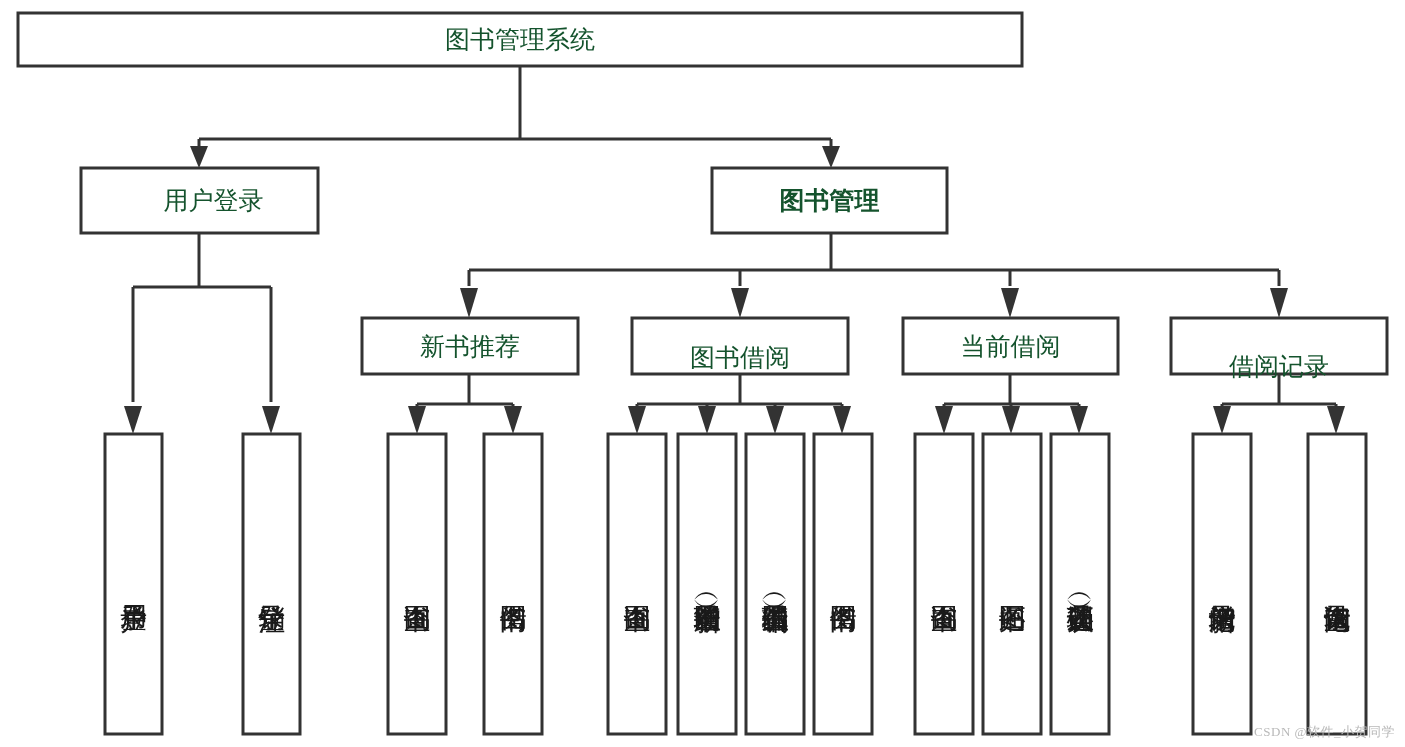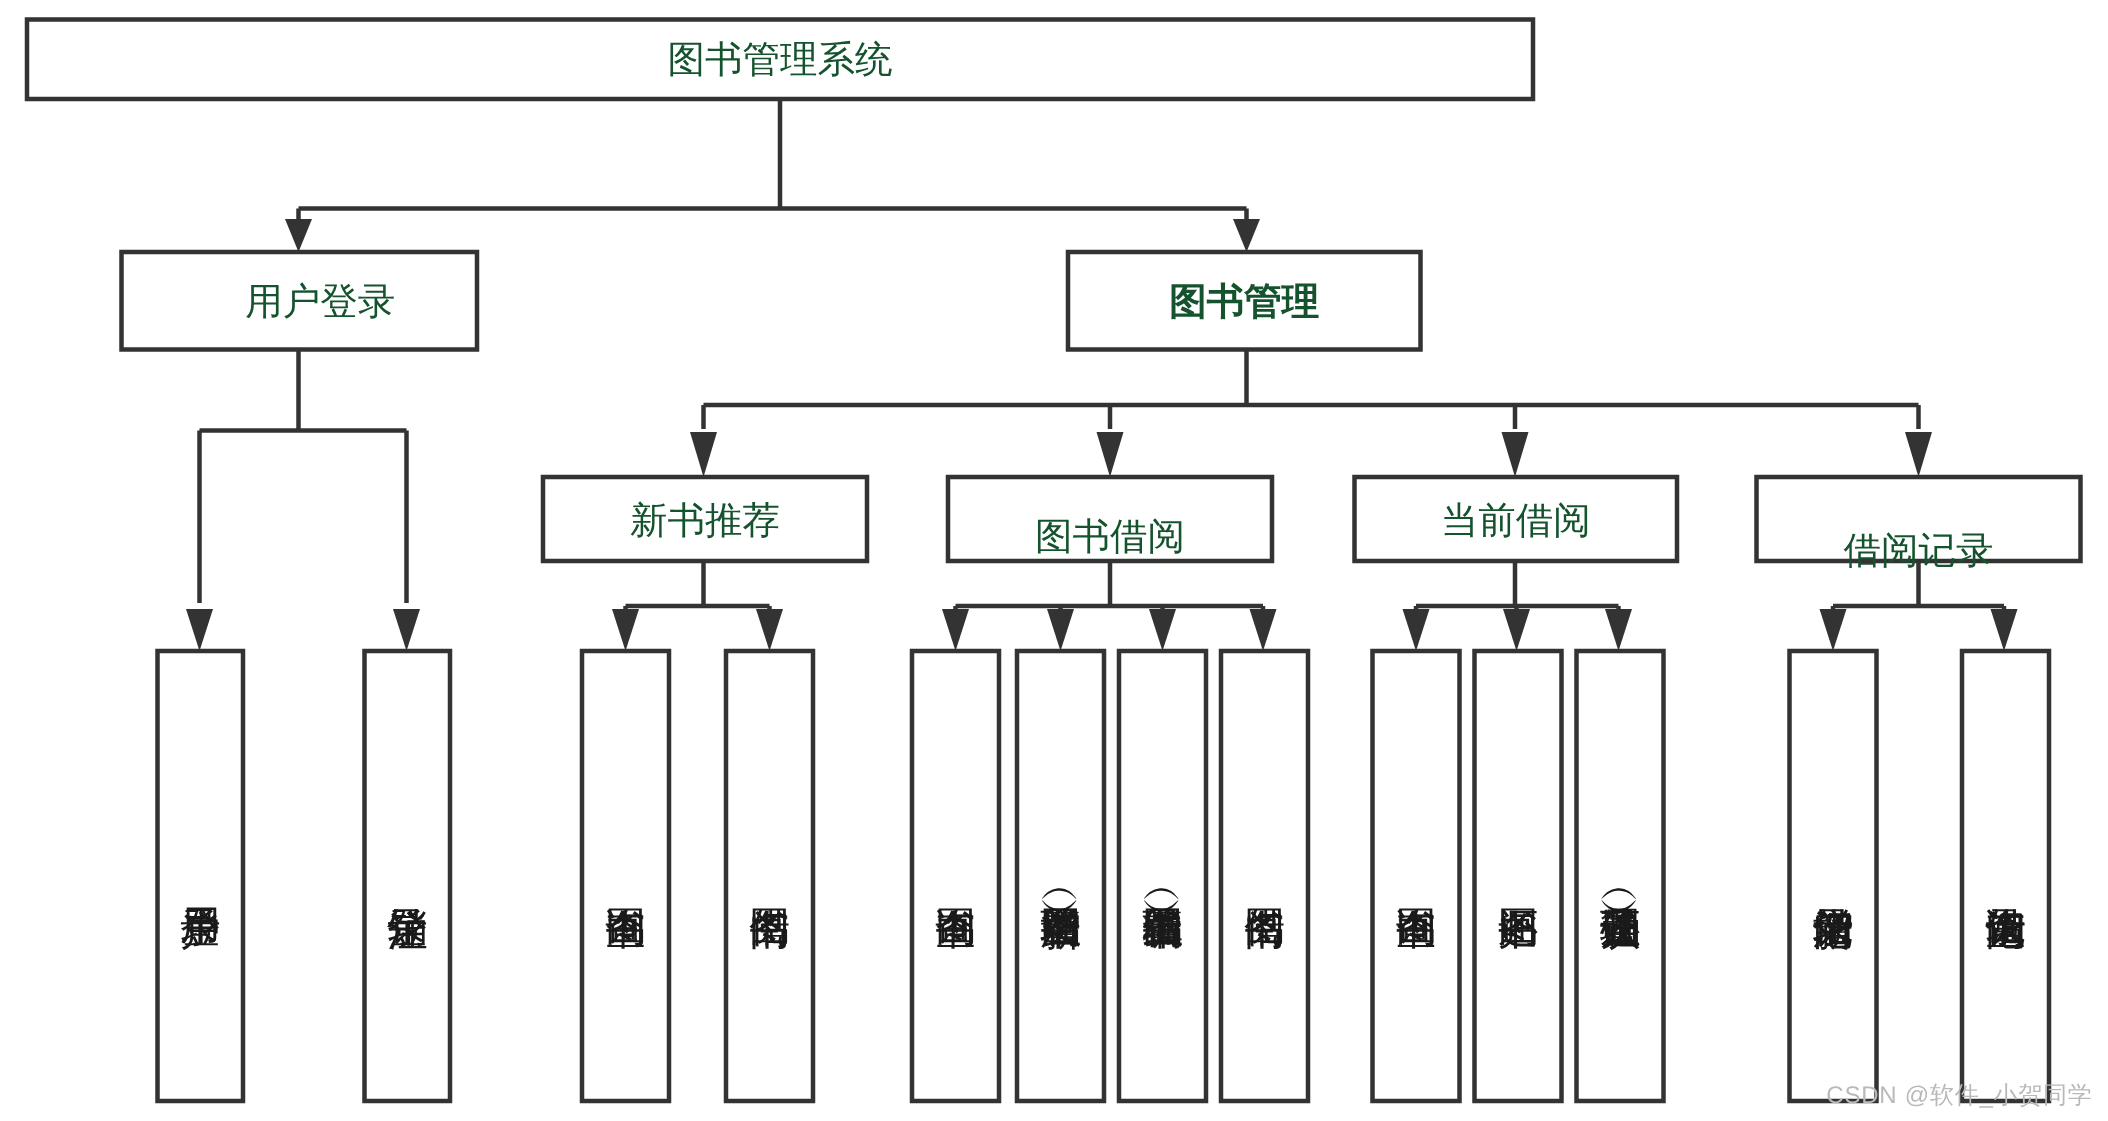--- a/index.html
+++ b/index.html
@@ -38,22 +38,22 @@
     stroke-linecap: butt;
   }
   .arrow-head {
     fill: #333333;
     stroke: none;
   }
   .watermark {
     position: absolute;
     right: 10px;
     bottom: 6px;
-    font-family: Liberation Sans, sans-serif;
-    font-size: 16px;
+    font-family: Liberation Serif, serif;
+    font-size: 13px;
     color: #b9b9b9;
     white-space: nowrap;
     letter-spacing: 0.5px;
     pointer-events: none;
   }
   .vtext-wrap {
     position: absolute;
     display: flex;
     align-items: center;
     justify-content: center;

